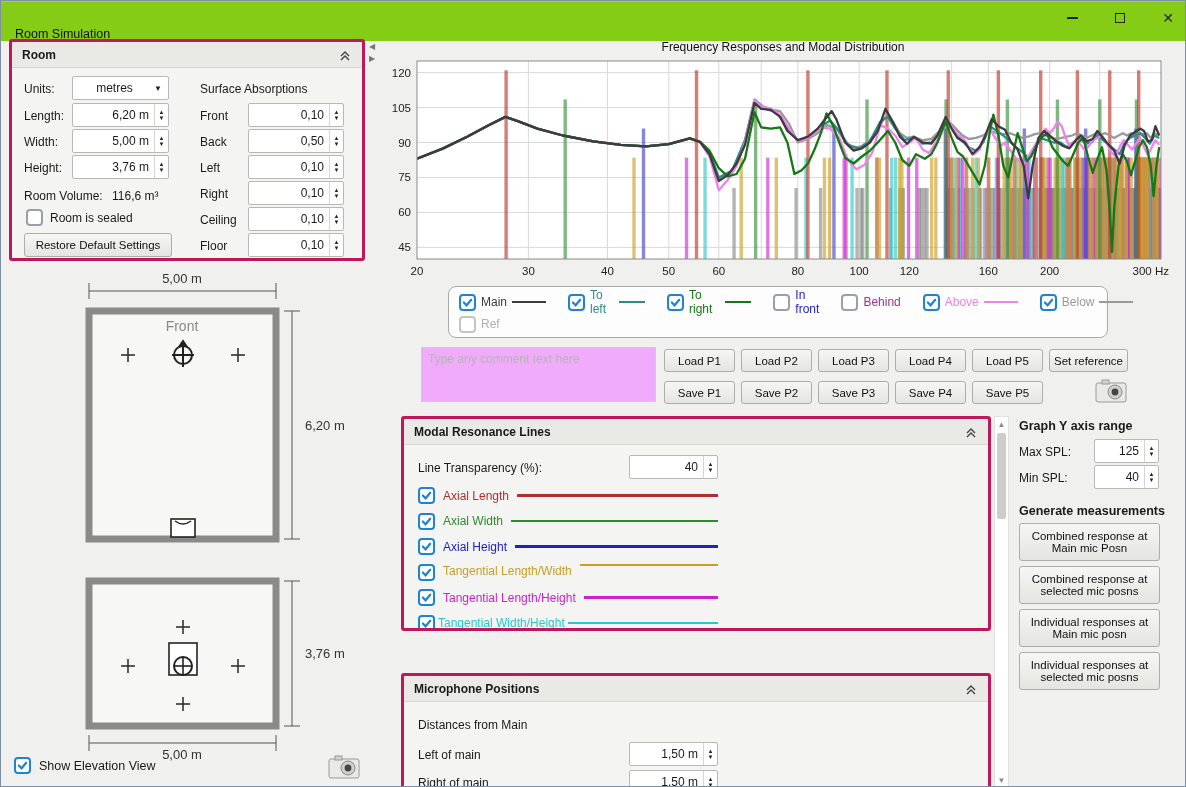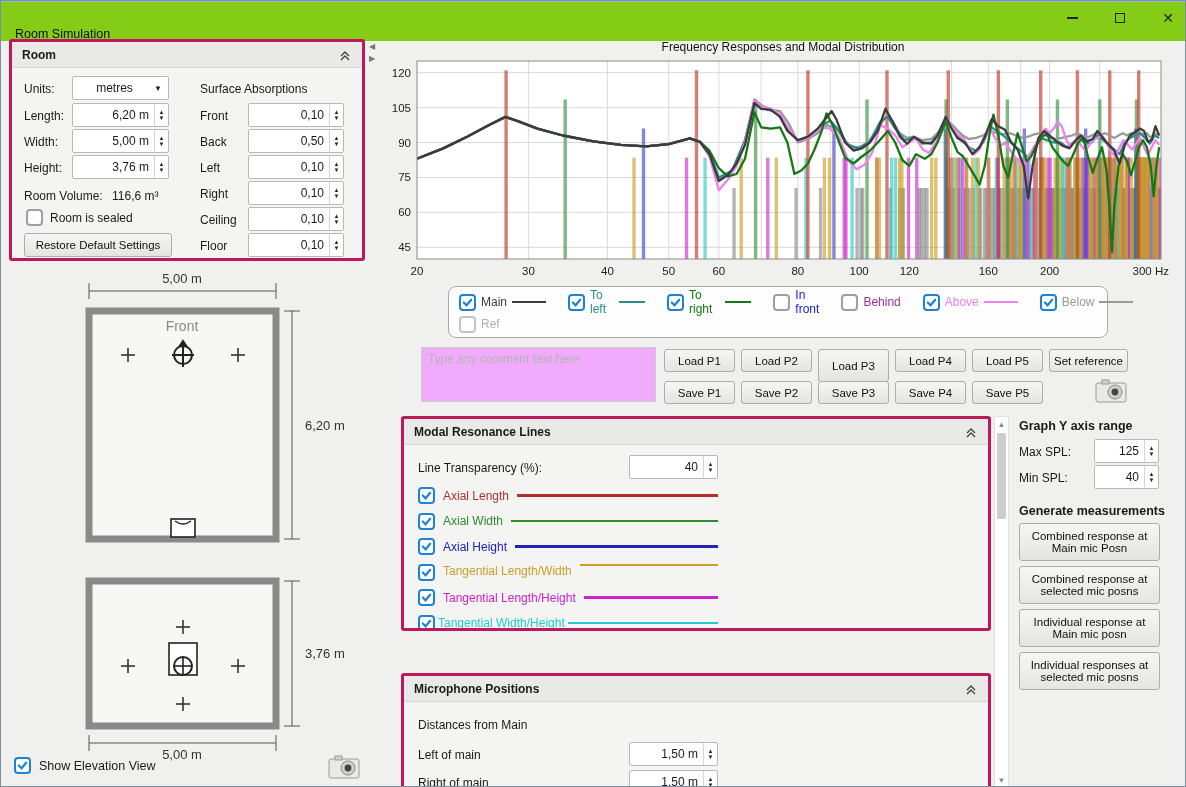--- a/index.html
+++ b/index.html
@@ -798,21 +798,21 @@
       <span class="leg-item">
         <span class="cb dim"></span>
         <span style="color: rgb(176, 176, 176);">Ref</span>
       </span>
     </div>
   </div>
 
   <textarea class="comment" placeholder="Type any comment text here" style=""></textarea>
   <div class="btn abs-pos" style="left:663px; top:348px; width:71px; height:23px;">Load P1</div>
   <div class="btn abs-pos" style="left:740px; top:348px; width:71px; height:23px;">Load P2</div>
-  <div class="btn abs-pos" style="left:817px; top:348px; width:71px; height:33px;">Load P3</div>
+  <div class="btn abs-pos" style="left:817px; top:348px; width:71px; height:23px;">Load P3</div>
   <div class="btn abs-pos" style="left:894px; top:348px; width:71px; height:23px;">Load P4</div>
   <div class="btn abs-pos" style="left:971px; top:348px; width:71px; height:23px;">Load P5</div>
   <div class="btn abs-pos" style="left:1048px; top:348px; width:79px; height:23px;">Set reference</div>
   <div class="btn abs-pos" style="left:663px; top:380px; width:71px; height:23px;">Save P1</div>
   <div class="btn abs-pos" style="left:740px; top:380px; width:71px; height:23px;">Save P2</div>
   <div class="btn abs-pos" style="left:817px; top:380px; width:71px; height:23px;">Save P3</div>
   <div class="btn abs-pos" style="left:894px; top:380px; width:71px; height:23px;">Save P4</div>
   <div class="btn abs-pos" style="left:971px; top:380px; width:71px; height:23px;">Save P5</div>
   <svg class="abs-pos" style="left:1093px; top:376px;" width="34" height="27">
     <rect x="2" y="6" width="30" height="19" rx="2" fill="#e9e9e6" stroke="#9a9a97"></rect>
@@ -954,16 +954,16 @@
   <div class="spin-field abs-pos" style="left:1093px; top:464px; width:65px;">
     <span class="spin-val">40</span>
     <span class="spin-btns">
         <span>▲</span>
         <span>▼</span>
       </span>
   </div>
   <span class="abs-pos bold" style="left:1018px; top:503px; font-size:12.5px;">Generate measurements</span>
   <div class="btn abs-pos" style="left:1018px; top:522px; width:141px; height:38px; padding:2px 8px;">Combined response at Main mic Posn</div>
   <div class="btn abs-pos" style="left:1018px; top:565px; width:141px; height:38px; padding:2px 8px;">Combined response at selected mic posns</div>
-  <div class="btn abs-pos" style="left:1018px; top:608px; width:141px; height:38px; padding:2px 8px;">Individual response at Main mic posn</div>
+  <div class="btn abs-pos" style="left:1018px; top:608px; width:141px; height:38px; padding:2px 8px;">Individual responses at Main mic posn</div>
   <div class="btn abs-pos" style="left:1018px; top:651px; width:141px; height:38px; padding:2px 8px;">Individual responses at selected mic posns</div>
 
 </div>
 
 </body></html>

